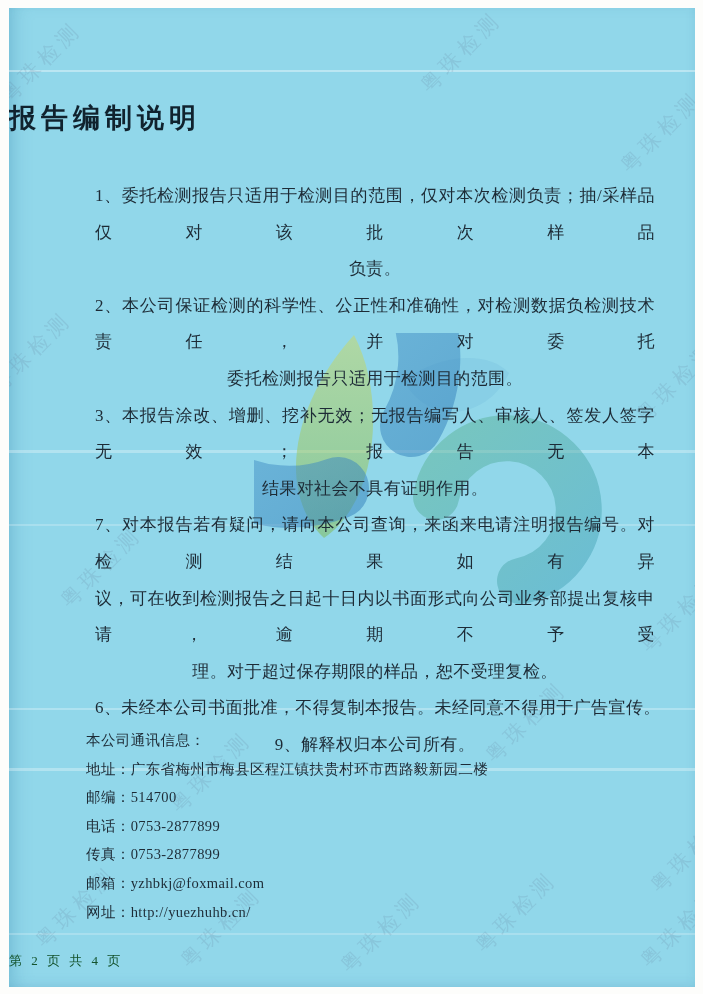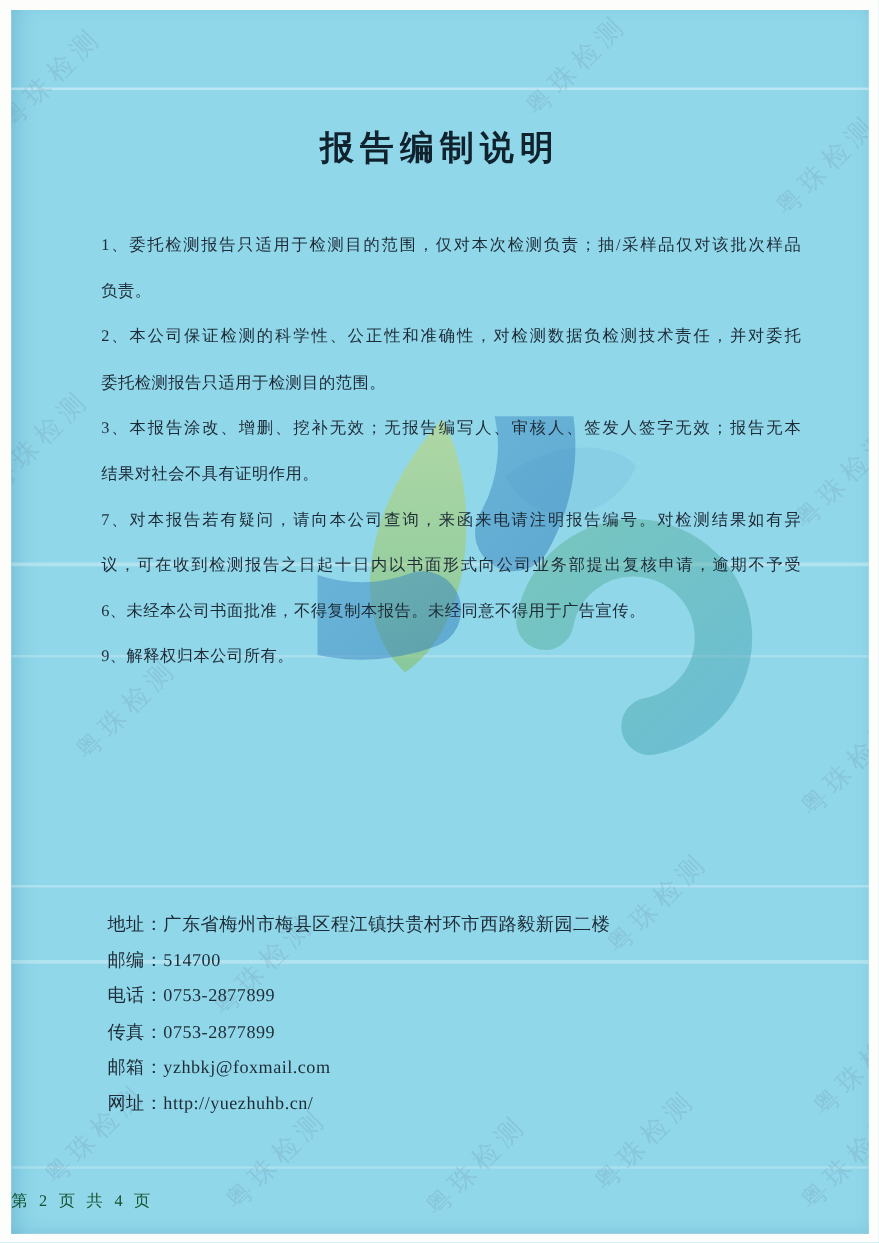--- a/index.html
+++ b/index.html
@@ -38,31 +38,31 @@
     transform:rotate(-45deg);
     white-space:nowrap;
     font-family:"Liberation Sans","DejaVu Sans",sans-serif;
     pointer-events:none;
   }
 
   .logo{position:absolute;left:245px;top:325px;width:385px;height:408px;}
 
   .doc-title{
     position:absolute;left:0;top:92px;width:100%;
-    text-align:center;
+    text-align:left;
     font-family:"Liberation Sans","DejaVu Sans",sans-serif;
     font-weight:700;font-size:27px;letter-spacing:5px;
     color:#10222e;
   }
   .notes{
-    position:absolute;left:72px;top:170px;width:560px;
-    font-size:13px;line-height:36.6px;
+    position:absolute;left:86px;top:170px;width:560px;
+    font-size:17px;line-height:36.6px;
     color:#1d2b36;letter-spacing:.4px;
   }
-  .notes .line{white-space:nowrap;}
+  .notes .line{white-space:nowrap;text-align:center;}
   .notes .line.full{white-space:normal;text-align:justify;text-align-last:justify;}
   .contact{
     position:absolute;left:77px;top:718px;width:560px;
     font-size:14.5px;line-height:28.6px;
     color:#1d2b36;letter-spacing:.4px;
   }
   .footer{
     position:absolute;left:0;top:944px;width:100%;
     text-align:left;font-size:13px;letter-spacing:3px;
     color:#14532d;
@@ -126,25 +126,27 @@
 
     <div class="notes">
       <div class="line full">1、委托检测报告只适用于检测目的范围，仅对本次检测负责；抽/采样品仅对该批次样品</div>
       <div class="line">负责。</div>
       <div class="line full">2、本公司保证检测的科学性、公正性和准确性，对检测数据负检测技术责任，并对委托</div>
       <div class="line">委托检测报告只适用于检测目的范围。</div>
       <div class="line full">3、本报告涂改、增删、挖补无效；无报告编写人、审核人、签发人签字无效；报告无本</div>
       <div class="line">结果对社会不具有证明作用。</div>
       <div class="line full">7、对本报告若有疑问，请向本公司查询，来函来电请注明报告编号。对检测结果如有异</div>
       <div class="line full">议，可在收到检测报告之日起十日内以书面形式向公司业务部提出复核申请，逾期不予受</div>
+      <div class="line">理。对于超过保存期限的样品，恕不受理复检。</div>
       <div class="line">6、未经本公司书面批准，不得复制本报告。未经同意不得用于广告宣传。</div>
       <div class="line">9、解释权归本公司所有。</div>
     </div>
 
     <div class="contact">
+      <div>本公司通讯信息：</div>
       <div>地址：广东省梅州市梅县区程江镇扶贵村环市西路毅新园二楼</div>
       <div>邮编：514700</div>
       <div>电话：0753-2877899</div>
       <div>传真：0753-2877899</div>
       <div>邮箱：yzhbkj@foxmail.com</div>
       <div>网址：http://yuezhuhb.cn/</div>
     </div>
 
     <div class="footer">第 2 页 共 4 页</div>
 

